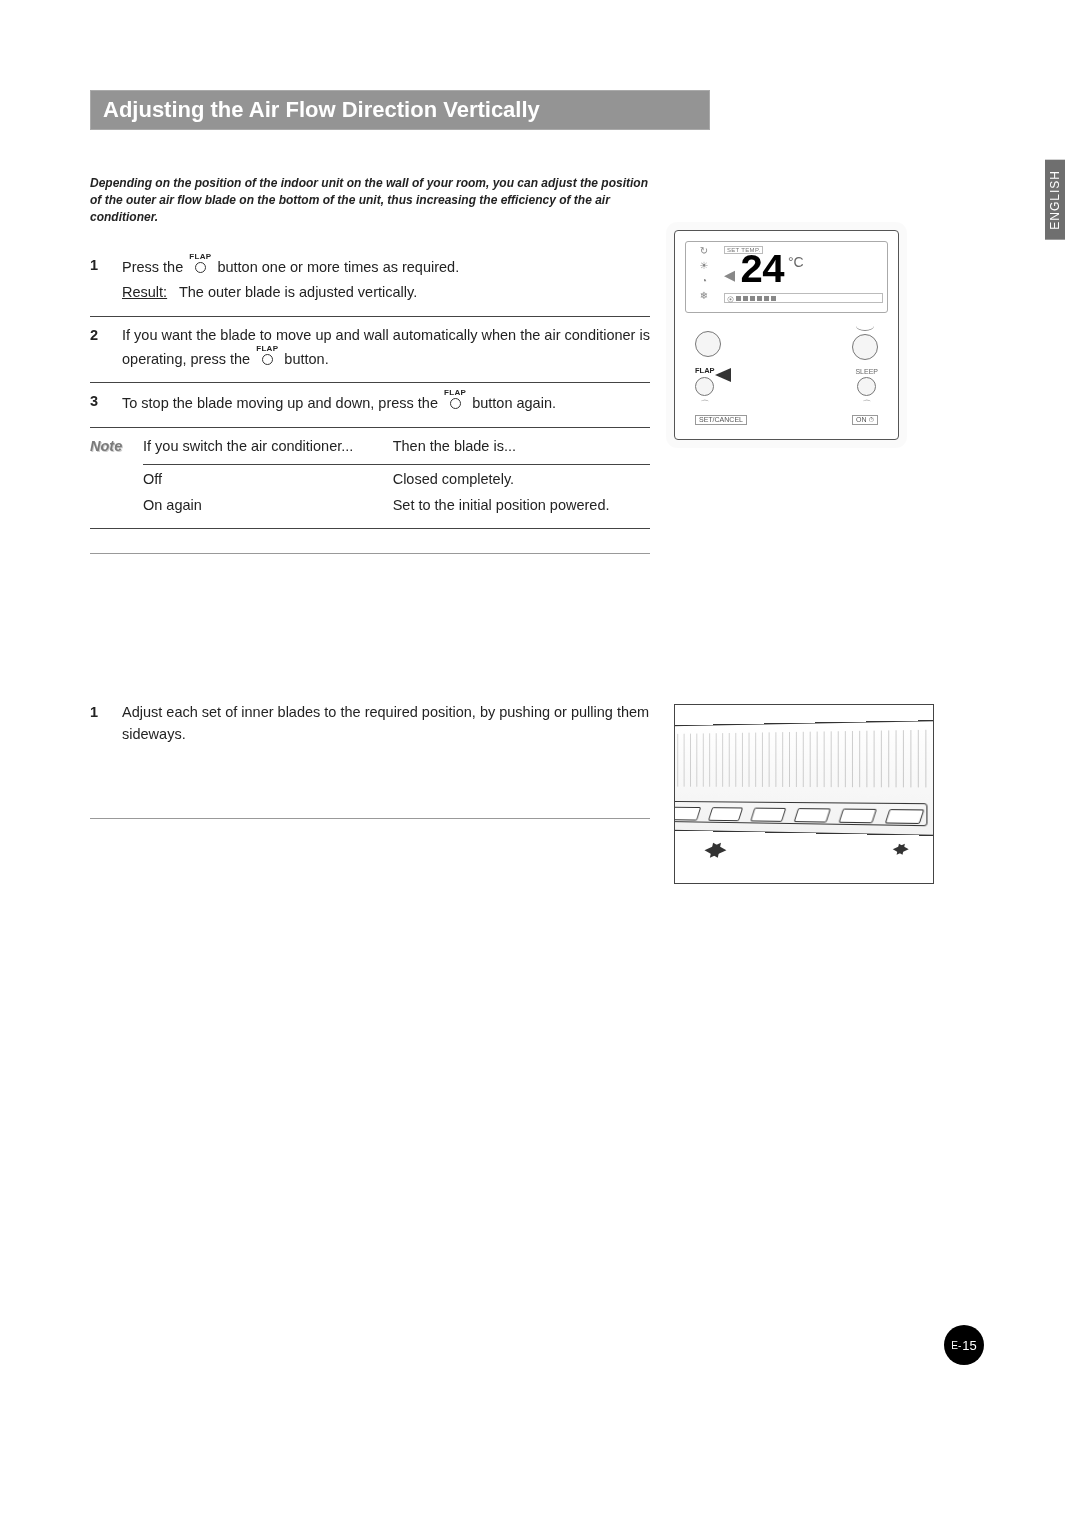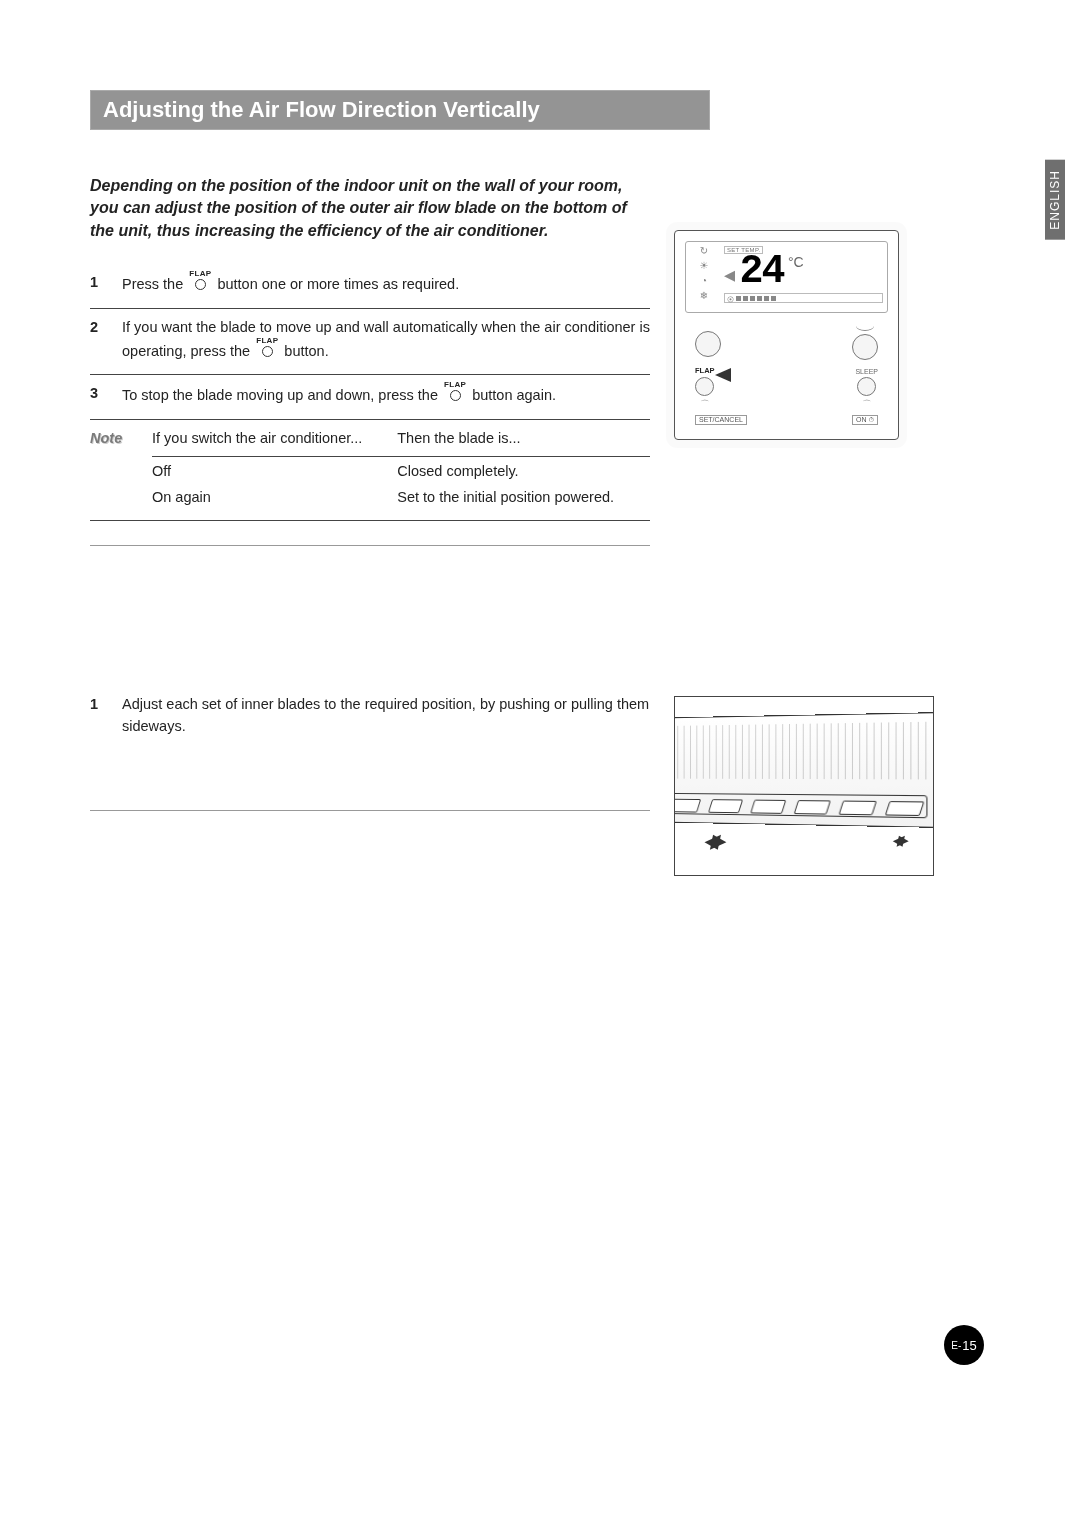--- a/index.html
+++ b/index.html
@@ -36,21 +36,21 @@
     border: 1px solid #aaa;
   }
 
   .row { display: flex; gap: 24px; margin-top: 45px; }
   .left-col { width: 560px; }
   .right-col { width: 260px; padding-top: 55px; }
 
   .intro {
     font-style: italic;
     font-weight: bold;
-    font-size: 16px;
+    font-size: 12px;
     line-height: 1.4;
     margin-bottom: 22px;
   }
 
   .step-block { padding: 8px 0 12px 0; border-bottom: 1px solid #444; }
   .step-block:last-child { border-bottom: none; }
   .step-row { display: flex; gap: 18px; font-size: 14.5px; line-height: 1.5; }
   .step-num { font-weight: bold; width: 14px; flex-shrink: 0; }
   .step-body { flex: 1; }
   .result-label { text-decoration: underline; margin-right: 8px; }
@@ -67,21 +67,21 @@
     position: relative;
     top: -2px;
   }
   .flap-btn .flap-label { font-weight: bold; letter-spacing: 0.3px; }
   .flap-btn .flap-circle {
     width: 11px; height: 11px; border: 1px solid #333; border-radius: 50%;
     margin-top: 1px;
   }
 
   .note-block { padding: 8px 0 12px 0; border-bottom: 1px solid #444; }
-  .note-row { display: flex; gap: 18px; font-size: 14.5px; line-height: 1.5; }
+  .note-row { display: flex; gap: 9px; font-size: 14.5px; line-height: 1.5; }
   .note-label {
     font-style: italic;
     font-weight: bold;
     color: #7a7a7a;
     text-shadow: 1px 1px 0 #ccc;
     width: 44px;
     flex-shrink: 0;
   }
   .note-table { flex: 1; }
   .note-table table { width: 100%; border-collapse: collapse; font-size: 14.5px; }
@@ -231,20 +231,24 @@
       <div class="step-block">
         <div class="step-row">
           <div class="step-num">1</div>
           <div class="step-body">
             <span>Press the </span>
             <span class="flap-btn">
               <span class="flap-label">FLAP</span>
               <span class="flap-circle"></span>
             </span>
             <span> button one or more times as required.</span>
+            <div class="indent-result">
+              <span class="result-label">Result:</span>
+              <span>The outer blade is adjusted vertically.</span>
+            </div>
           </div>
         </div>
       </div>
 
       <div class="step-block">
         <div class="step-row">
           <div class="step-num">2</div>
           <div class="step-body">
             <span>If you want the blade to move up and wall automatically when the air conditioner is operating, press the </span>
             <span class="flap-btn">

